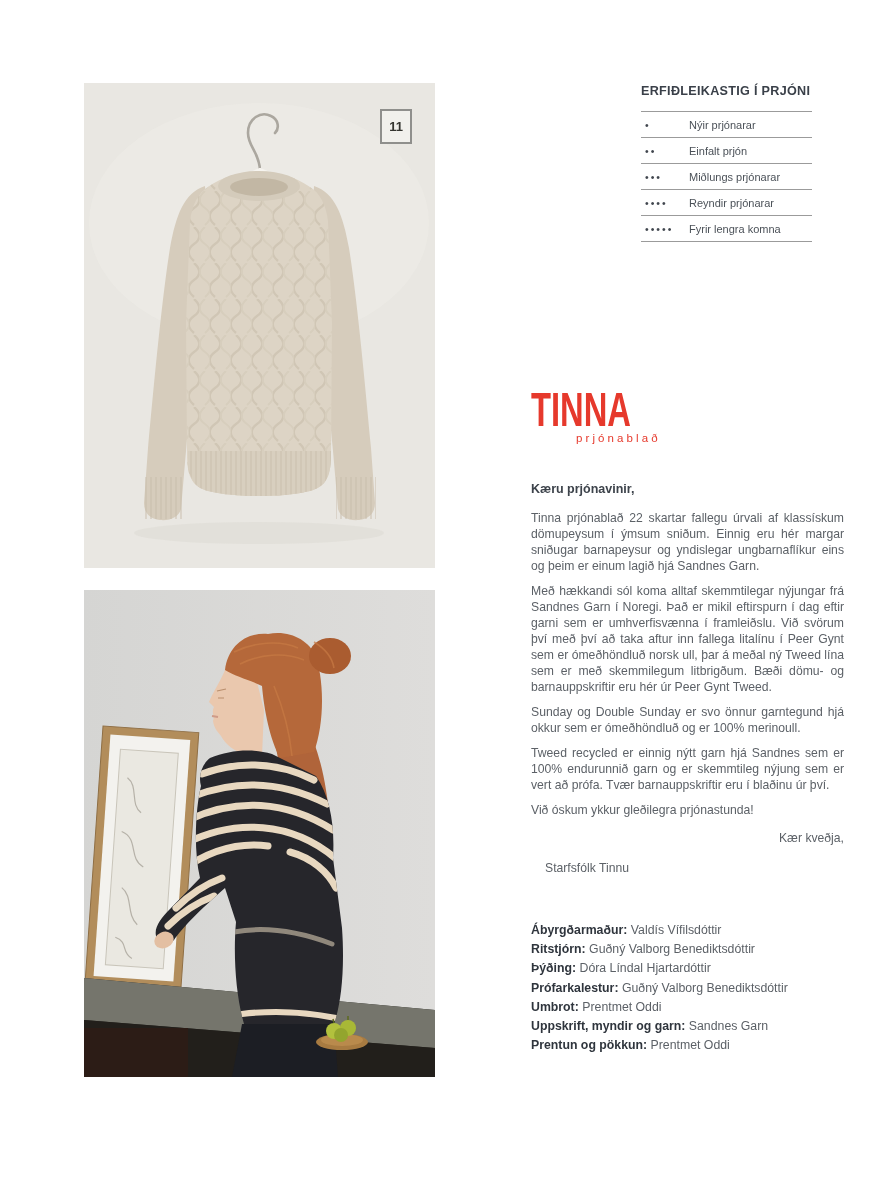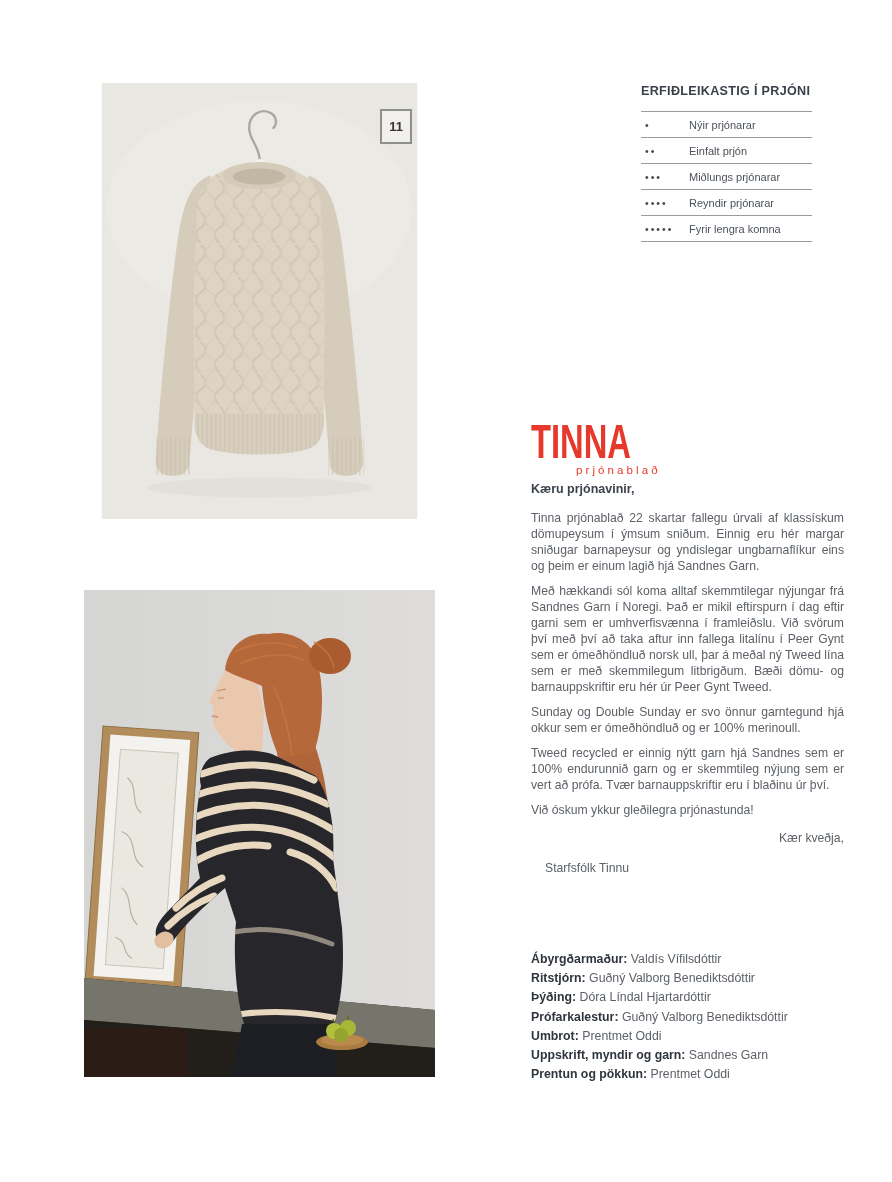--- a/index.html
+++ b/index.html
@@ -1,21 +1,21 @@
 <!DOCTYPE html>
 <html><head>
 <meta charset="utf-8">
 <style>
   html,body { margin:0; padding:0; background:#ffffff; }
   .page {
     position:relative; width:892px; height:1182px; background:#ffffff;
     font-family:"Liberation Sans", sans-serif; overflow:hidden;
   }
   figure.photo { position:absolute; margin:0; padding:0; }
-  .photo1 { left:84px; top:83px;  width:351px; height:436px; }
+  .photo1 { left:84px; top:83px;  width:351px; height:485px; }
   .photo2 { left:84px; top:590px; width:351px; height:487px; }
   .photo svg { display:block; width:100%; height:100%; }
 
   .badge {
     position:absolute; left:296px; top:26px; width:28px; height:31px;
     background:#f1f0ec; border:2px solid #8f8f8c;
     display:flex; align-items:center; justify-content:center;
     font-size:13px; font-weight:bold; color:#34342f;
   }
 
@@ -30,36 +30,36 @@
     display:flex; align-items:center; height:25px;
     border-bottom:1px solid #9b9b9b;
   }
   .dots {
     width:44px; padding-left:4px; font-size:10.5px; letter-spacing:2px;
     color:#40464e; white-space:nowrap;
   }
   .lvl { font-size:11px; color:#4b5158; }
 
   
-  .logo { position:absolute; left:531px; top:421px; }
+  .logo { position:absolute; left:531px; top:389px; }
   .logo svg { display:block; }
   .logo-sub {
     font-size:11.5px; letter-spacing:3.1px; color:#e6392c; margin-top:2px;padding-left:45px;
   }
 
   
   .editorial { position:absolute; left:531px; top:482px; width:313px; color:#5c6167; }
   .greeting { margin:0 0 14px 0; font-size:12.5px; font-weight:bold; color:#3d434b; }
   .para { margin:0 0 9px 0; font-size:12.2px; line-height:16px; text-align:justify; }
   .closing { text-align:left; margin-top:3px; }
   .signoff { margin:12px 0 0 0; text-align:right; }
   .signoff2 { margin:14px; text-align:left; }
 
   
-  .credits { position:absolute; left:531px; top:950px; width:330px; }
+  .credits { position:absolute; left:531px; top:921px; width:330px; }
   .credit { margin:0; font-size:12.3px; line-height:19.2px; color:#5c6167; }
   .credit strong { color:#2f353d; font-weight:bold; }
 </style>
 </head>
 <body>
 
 <div class="page">
 
   <figure class="photo photo1">
     <svg viewBox="0 0 351 485">

